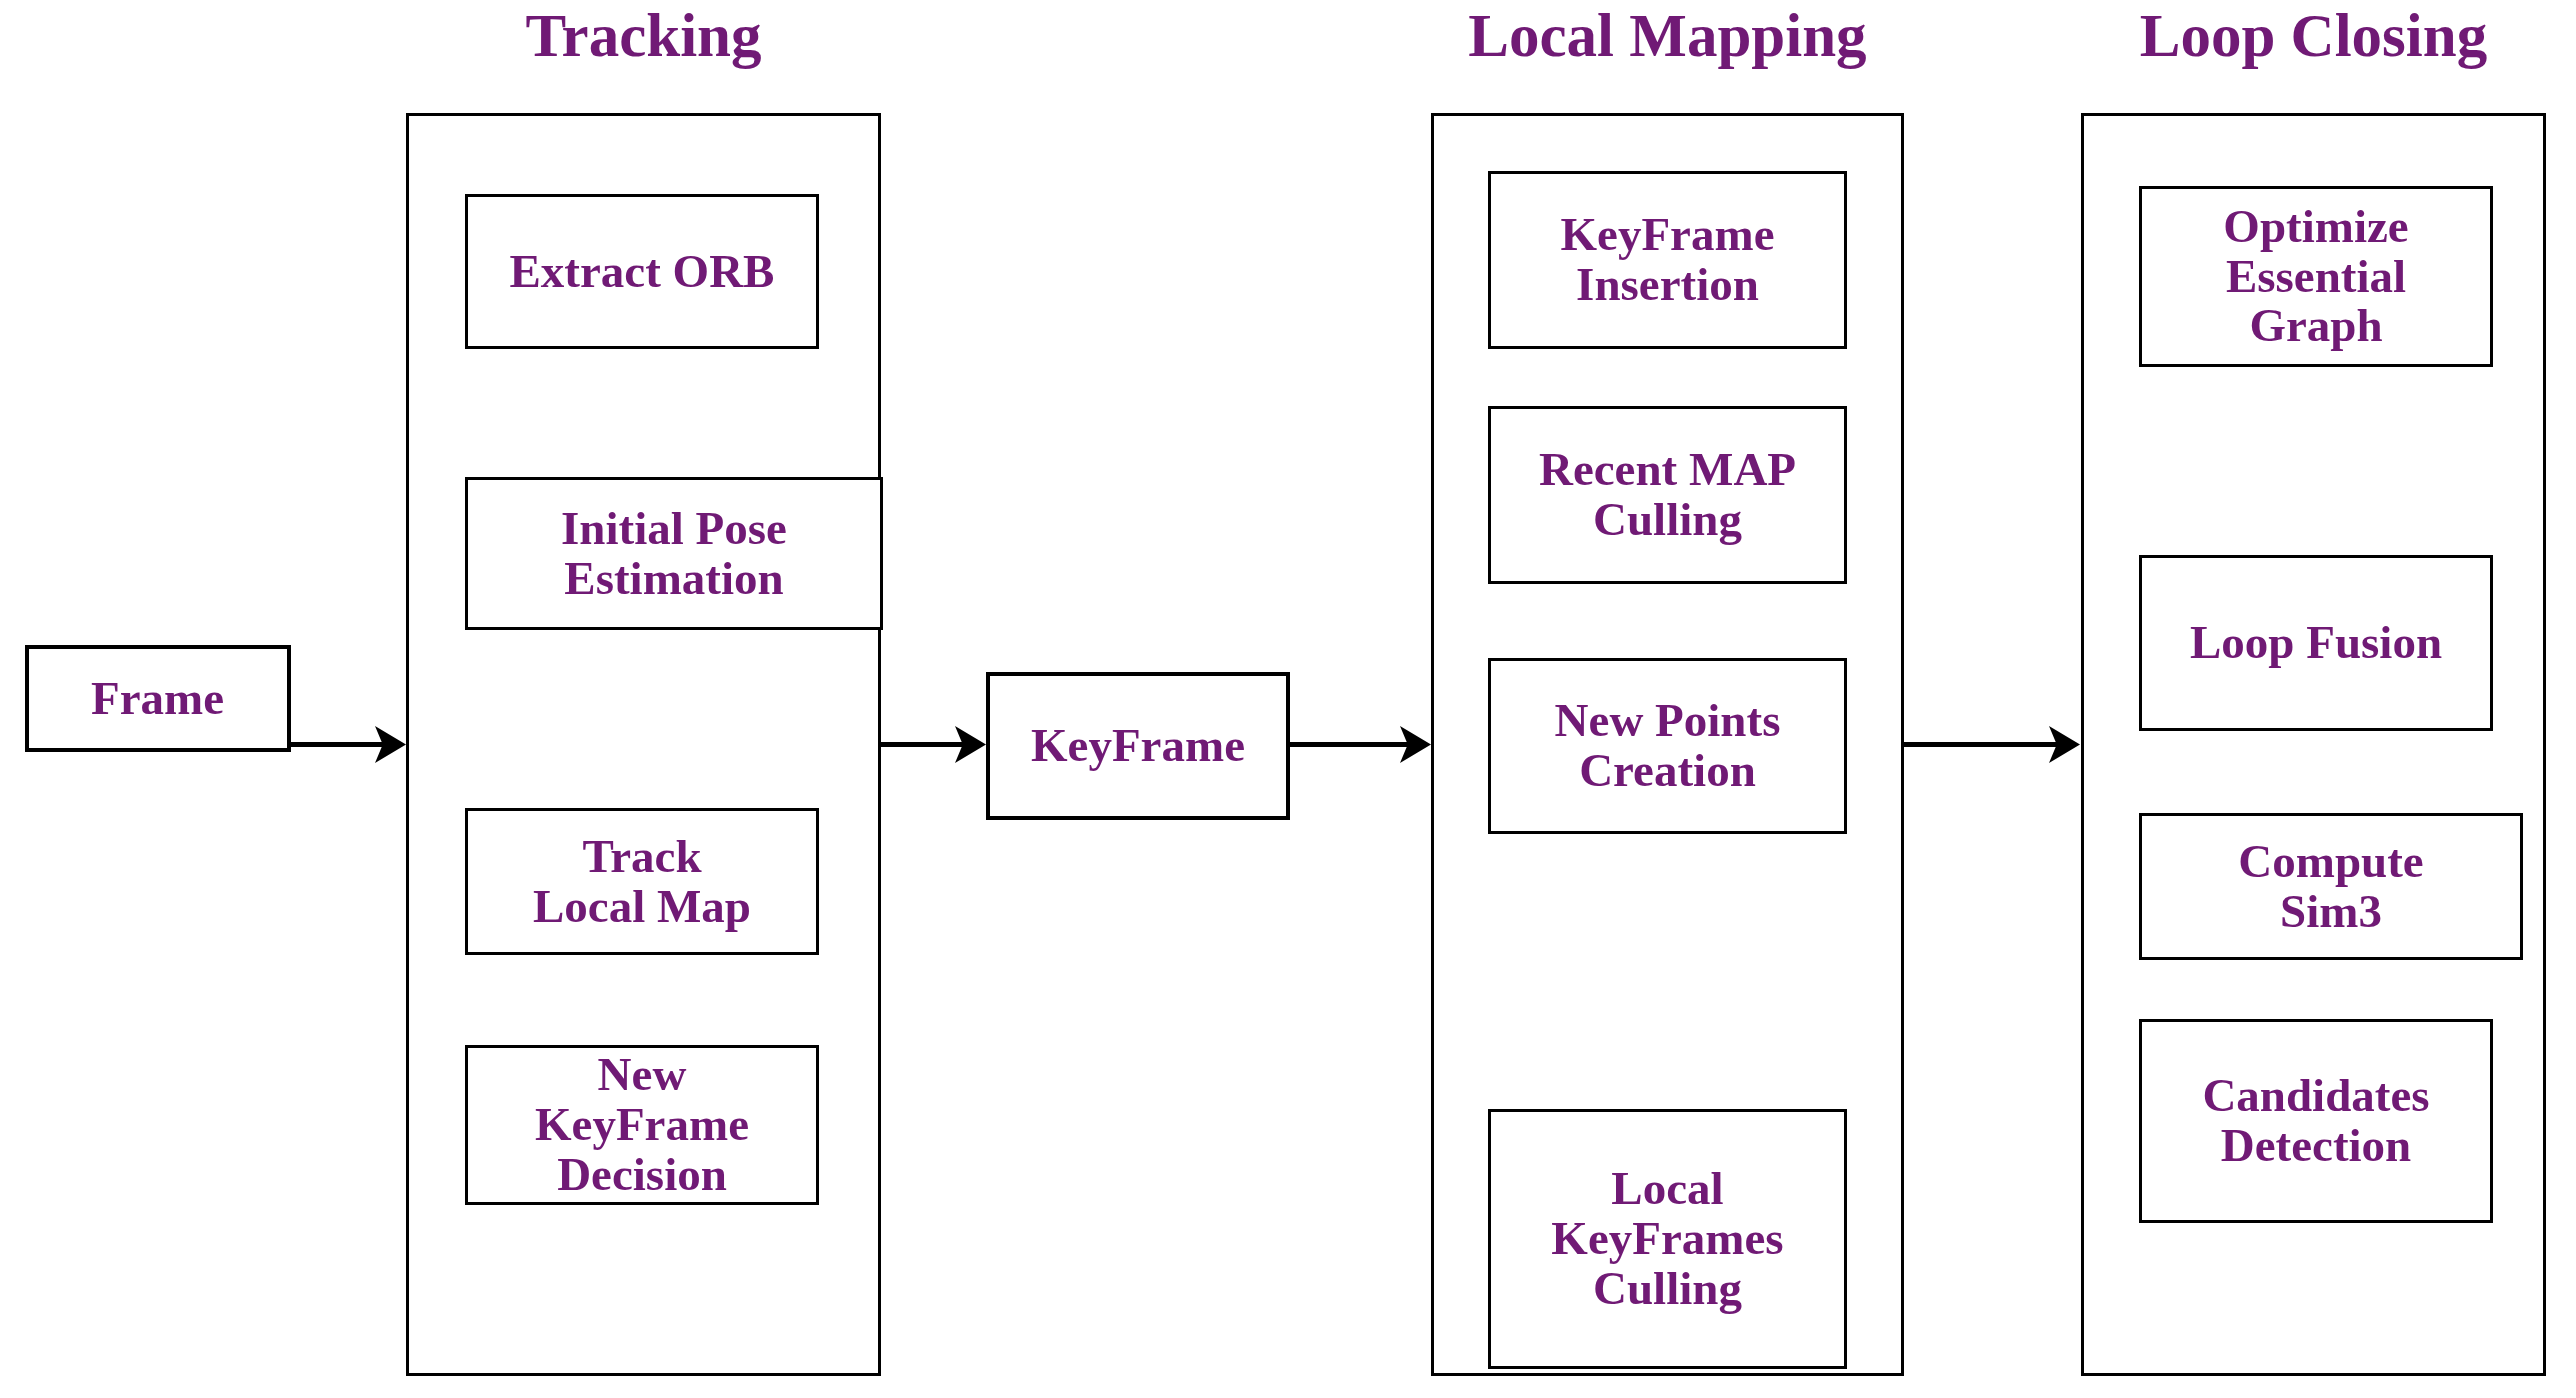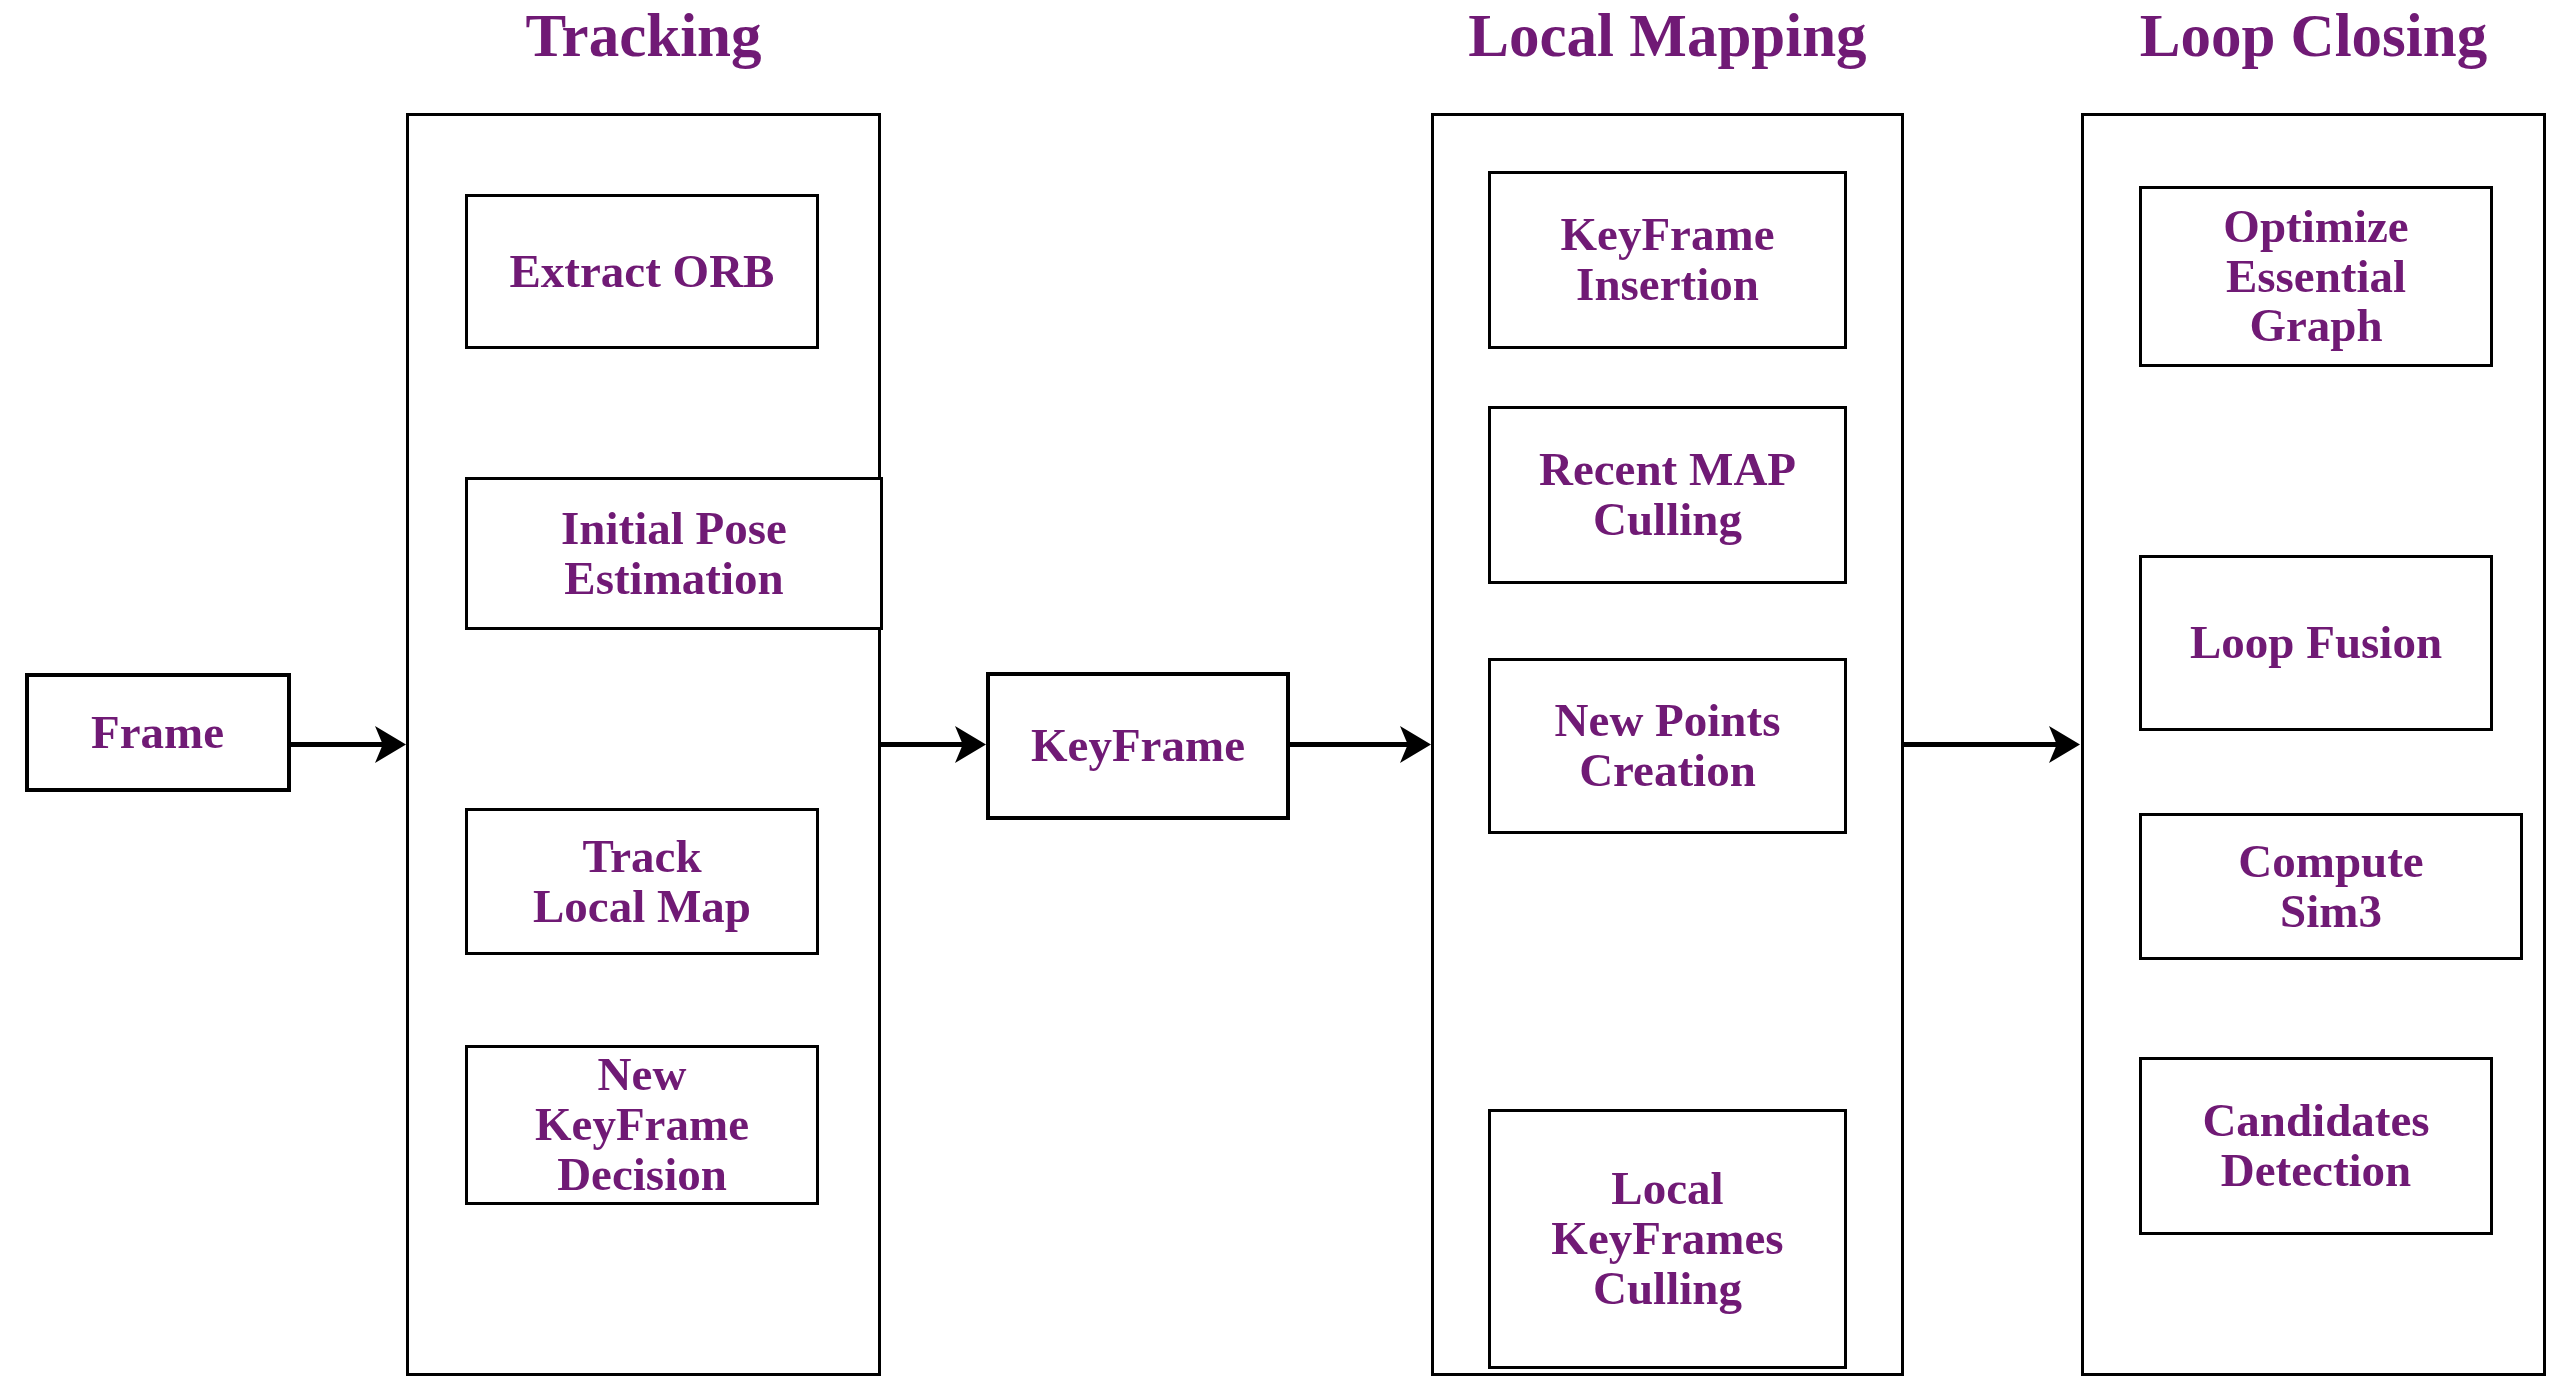--- a/index.html
+++ b/index.html
@@ -58,21 +58,21 @@
 <div class="canvas">
 
   <div class="title" style="left:406px; width:475px;">Tracking</div>
   <div class="title" style="left:1431px; width:473px;">Local Mapping</div>
   <div class="title" style="left:2081px; width:465px;">Loop Closing</div>
 
   <div class="outline" style="left:406px; top:113px; width:475px; height:1263px;"></div>
   <div class="outline" style="left:1431px; top:113px; width:473px; height:1263px;"></div>
   <div class="outline" style="left:2081px; top:113px; width:465px; height:1263px;"></div>
 
-  <div class="node standalone" style="left:24.5px; top:673px; width:266px; height:119px;">Frame</div>
+  <div class="node standalone" style="left:24.5px; top:645px; width:266px; height:107px;">Frame</div>
   <div class="node standalone" style="left:986px; top:672px; width:304px; height:148px;">KeyFrame</div>
 
   <div class="node" style="left:465px; top:194px; width:354px; height:155px;">Extract ORB</div>
   <div class="node" style="left:465px; top:477px; width:418px; height:153px;">Initial Pose
 Estimation</div>
   <div class="node" style="left:465px; top:808px; width:354px; height:147px;">Track
 Local Map</div>
   <div class="node" style="left:465px; top:1045px; width:354px; height:160px;">New
 KeyFrame
 Decision</div>
@@ -86,21 +86,21 @@
   <div class="node" style="left:1488px; top:1109px; width:359px; height:260px;">Local
 KeyFrames
 Culling</div>
 
   <div class="node" style="left:2139px; top:186px; width:354px; height:181px;">Optimize
 Essential
 Graph</div>
   <div class="node" style="left:2139px; top:555px; width:354px; height:176px;">Loop Fusion</div>
   <div class="node" style="left:2139px; top:813px; width:384px; height:147px;">Compute
 Sim3</div>
-  <div class="node" style="left:2139px; top:1057px; width:354px; height:178px;">Candidates
+  <div class="node" style="left:2139px; top:1019px; width:354px; height:204px;">Candidates
 Detection</div>
 
   <div class="arrow-line" style="left:291px; top:742px; width:96px;"></div>
   <svg class="arrow-head" style="left:375px; top:726px;" width="31" height="37" viewBox="0 0 32 38">
     <polygon points="0,0 32,19 0,38 8,19" fill="#000000"></polygon>
   </svg>
 
   <div class="arrow-line" style="left:881px; top:742px; width:85px;"></div>
   <svg class="arrow-head" style="left:955px; top:726px;" width="31" height="37" viewBox="0 0 32 38">
     <polygon points="0,0 32,19 0,38 8,19" fill="#000000"></polygon>

